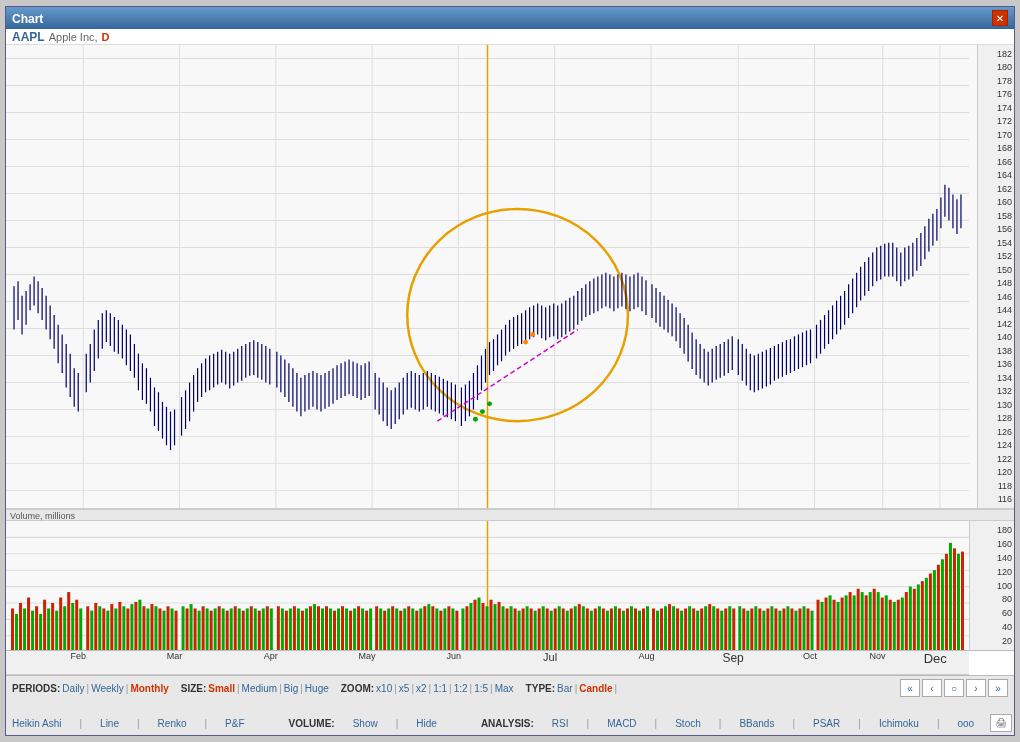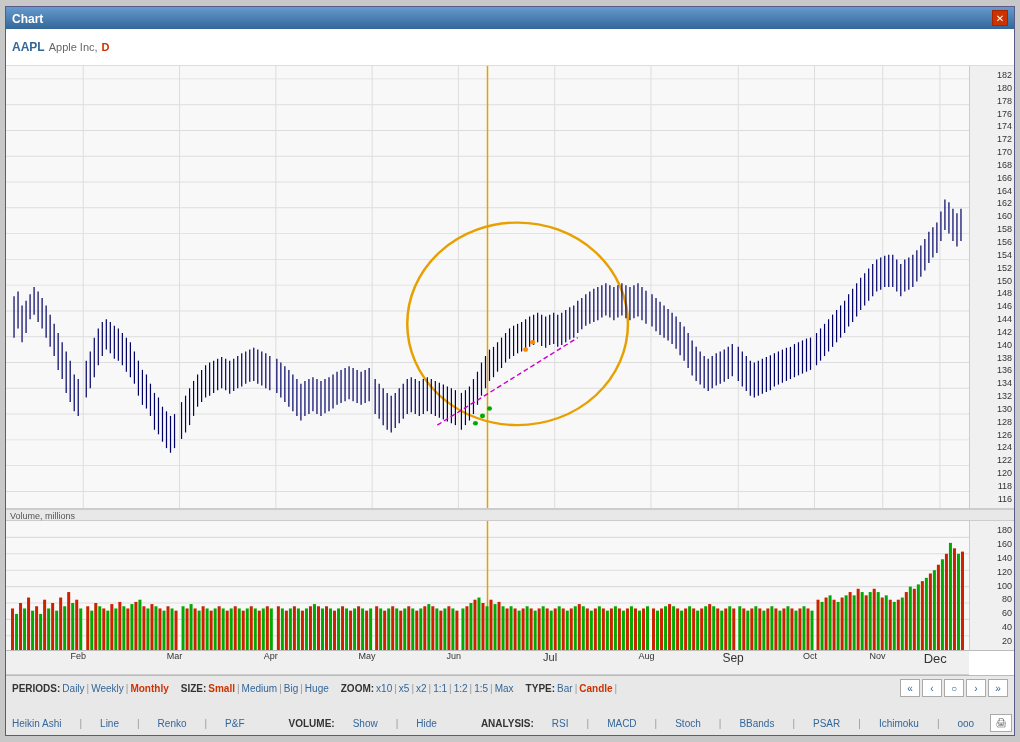--- a/index.html
+++ b/index.html
@@ -4,32 +4,32 @@
   <style>
     * { box-sizing: border-box; margin: 0; padding: 0; }
     body { background: #c8c8c8; font-family: Arial, sans-serif; font-size: 11px; display: flex; justify-content: center; align-items: center; width: 1020px; height: 742px; overflow: hidden; }
     
     .window { width: 1010px; height: 730px; border: 1px solid #5a5a8a; background: #fff; display: flex; flex-direction: column; }
     
     .title-bar { background: linear-gradient(to bottom, #6699cc, #336699); color: white; padding: 3px 6px; display: flex; align-items: flex-end; justify-content: space-between; height: 22px; }
     .title-bar-text { font-size: 12px; font-weight: bold; color: white; }
     .close-btn { background: #cc3300; border: 1px solid #aa2200; color: white; width: 16px; height: 16px; font-size: 10px; cursor: pointer; display: flex; align-items: center; justify-content: center; }
     
-    .ticker-bar { padding: 2px 6px; background: #fff; display: flex; align-items: center; gap: 4px; height: 37px; border-bottom: 1px solid #ddd; }
+    .ticker-bar { padding: 2px 6px; background: #fff; display: flex; align-items: center; gap: 4px; height: 16px; border-bottom: 1px solid #ddd; }
     .ticker-aapl { color: #336699; font-weight: bold; font-size: 12px; }
     .ticker-name { color: #666; font-size: 11px; }
     .ticker-period { color: #cc3300; font-size: 11px; font-weight: bold; }
     
     .chart-area { flex: 1; display: flex; flex-direction: column; overflow: hidden; }
     
     .main-chart { flex: 1; position: relative; background: #f8f8f8; border-bottom: 1px solid #ccc; }
     
     .volume-chart { height: 130px; position: relative; background: #f8f8f8; border-bottom: 1px solid #bbb; }
     
-    .price-axis { position: absolute; right: 0; top: 0; bottom: 0; width: 45px; background: #f0f0f0; border-left: 1px solid #ccc; display: flex; flex-direction: column; justify-content: space-between; padding: 4px 2px; }
+    .price-axis { position: absolute; right: 0; top: 0; bottom: 0; width: 37px; background: #f0f0f0; border-left: 1px solid #ccc; display: flex; flex-direction: column; justify-content: space-between; padding: 4px 2px; }
     .price-label { font-size: 9px; color: #333; text-align: right; }
     
     .volume-axis { position: absolute; right: 0; top: 0; bottom: 0; width: 45px; background: #f0f0f0; border-left: 1px solid #ccc; display: flex; flex-direction: column; justify-content: space-between; padding: 4px 2px; }
     .volume-label { font-size: 9px; color: #333; text-align: right; }
     
     .chart-canvas { position: absolute; left: 0; top: 0; right: 45px; bottom: 0; }
     
     svg.main-svg { width: 100%; height: 100%; }
     svg.vol-svg { width: 100%; height: 100%; }
     

